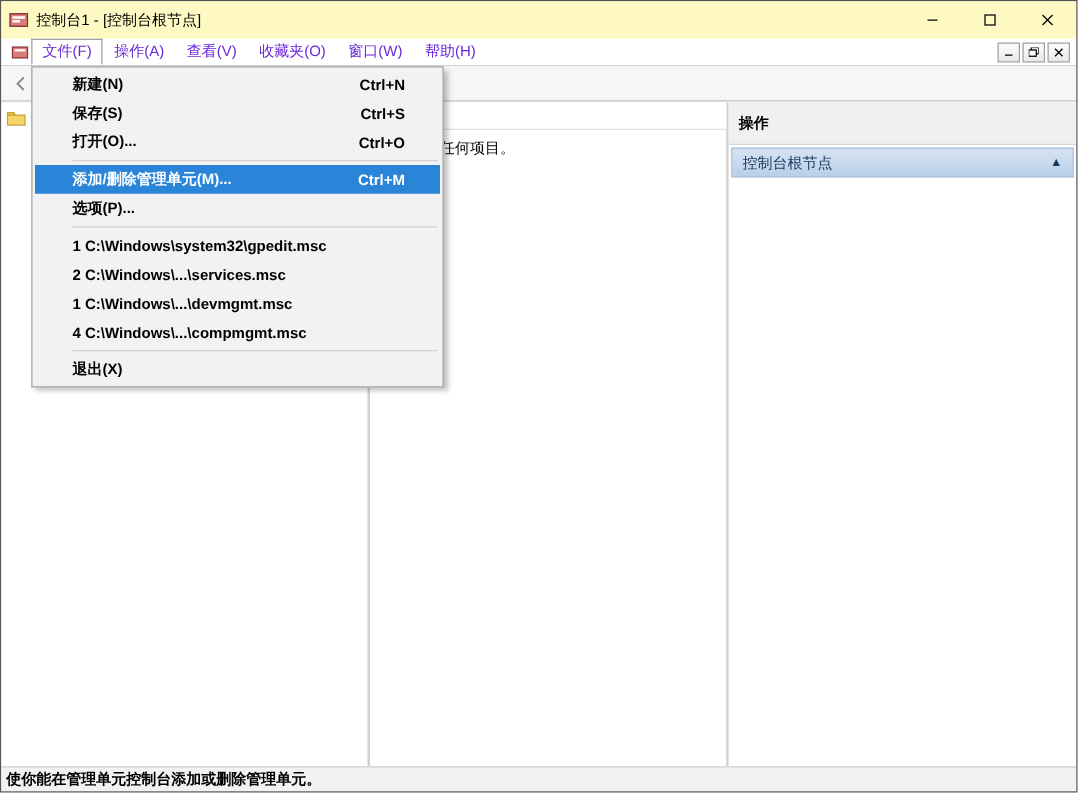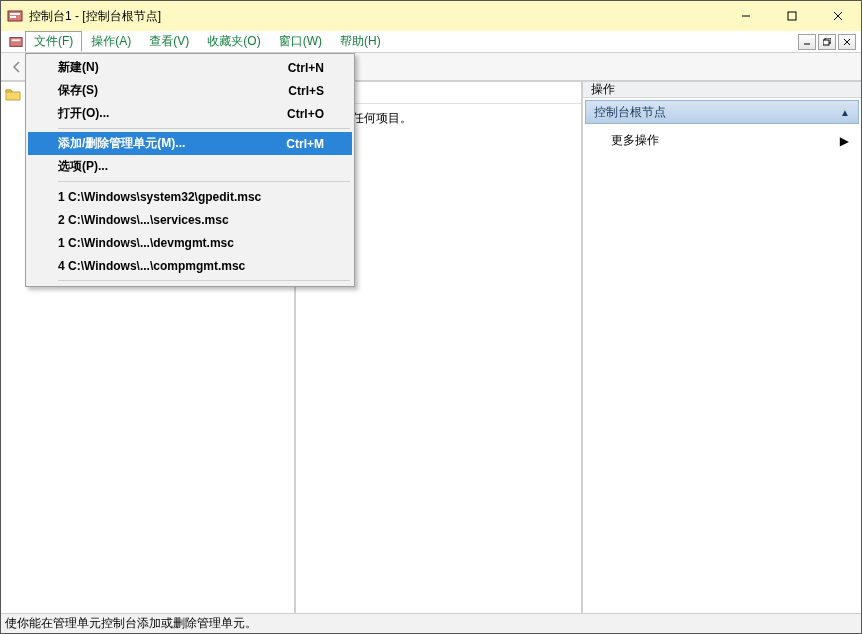--- a/index.html
+++ b/index.html
@@ -69,21 +69,21 @@
       position: relative;
     }
     .menubar .menu-icon {
       width: 18px;
       display: flex; align-items: center; justify-content: center;
     }
     .menu-item {
       padding: 0 8px;
       display: flex;
       align-items: center;
-      color: #15803d;
+      color: #6d28d9;
       border: 1px solid transparent;
       white-space: nowrap;
     }
     .menu-item.open {
       background: #fff;
       border: 1px solid #a0a0a0;
       border-bottom: 1px solid #fff;
       position: relative;
       z-index: 20;
     }
@@ -178,26 +178,26 @@
       padding: 6px 8px;
       color: #000;
     }
     .actions-pane {
       width: 278px;
       background: #fff;
       display: flex;
       flex-direction: column;
     }
     .actions-header {
-      height: 16px;
+      height: 34px;
       background: #eef0f2;
       border-bottom: 1px solid #d8d8d8;
       display: flex; align-items: center;
       padding-left: 8px;
-      font-weight: 400;
+      font-weight: 700;
     }
     .actions-sub {
       height: 24px;
       background: linear-gradient(#d7e4f2,#b8cfe8);
       border: 1px solid #9ab5d3;
       margin: 2px;
       display: flex; align-items: center;
       padding: 0 8px;
       color: #1a3a5f;
     }
@@ -210,20 +210,21 @@
     }
     .actions-link .chev { position: absolute; right: 12px; }
     
     .statusbar {
       height: 20px;
       background: #f2f2f2;
       border-top: 1px solid #d0d0d0;
       display: flex; align-items: center;
       padding-left: 4px;
       color: #000;
+      font-weight: bold;
     }
   </style>
 </head>
 <body>
 
 <div class="titlebar">
   <div class="app-icon">
     <svg viewBox="0 0 16 16">
         <rect x="1" y="3" width="14" height="10" fill="#d97b7b" stroke="#7a2b2b"></rect>
         <rect x="3" y="5" width="10" height="2" fill="#fff"></rect>
@@ -328,20 +329,23 @@
   <div class="dd-item">
     <span class="label">2 C:\Windows\...\services.msc</span>
   </div>
   <div class="dd-item">
     <span class="label">1 C:\Windows\...\devmgmt.msc</span>
   </div>
   <div class="dd-item">
     <span class="label">4 C:\Windows\...\compmgmt.msc</span>
   </div>
   <div class="dd-sep"></div>
+  <div class="dd-item">
+    <span class="label">退出(X)</span>
+  </div>
 </div>
 
 <div class="content">
   <div class="tree-pane">
     <div class="tree-row">
       <svg class="folder-icon" viewBox="0 0 16 14">
           <path d="M1 3 L6 3 L7 5 L15 5 L15 13 L1 13 Z" fill="#f6d66b" stroke="#c8a336"></path>
           <path d="M1 3 L6 3 L7 5 L1 5 Z" fill="#f0c94a" stroke="#c8a336"></path>
         </svg>
       <span>控制台根节点</span>
@@ -350,22 +354,18 @@
   <div class="mid-pane">
     <div class="mid-header">名称</div>
     <div class="mid-body">这里没有任何项目。</div>
   </div>
   <div class="actions-pane">
     <div class="actions-header">操作</div>
     <div class="actions-sub">
       <span>控制台根节点</span>
       <span class="arrow-up">▲</span>
     </div>
-    <div class="actions-link">
-      <span>更多操作</span>
-      <span class="chev">▶</span>
-    </div>
   </div>
 </div>
 
 <div class="statusbar">
   <span>使你能在管理单元控制台添加或删除管理单元。</span>
 </div>
 
 </body></html>

